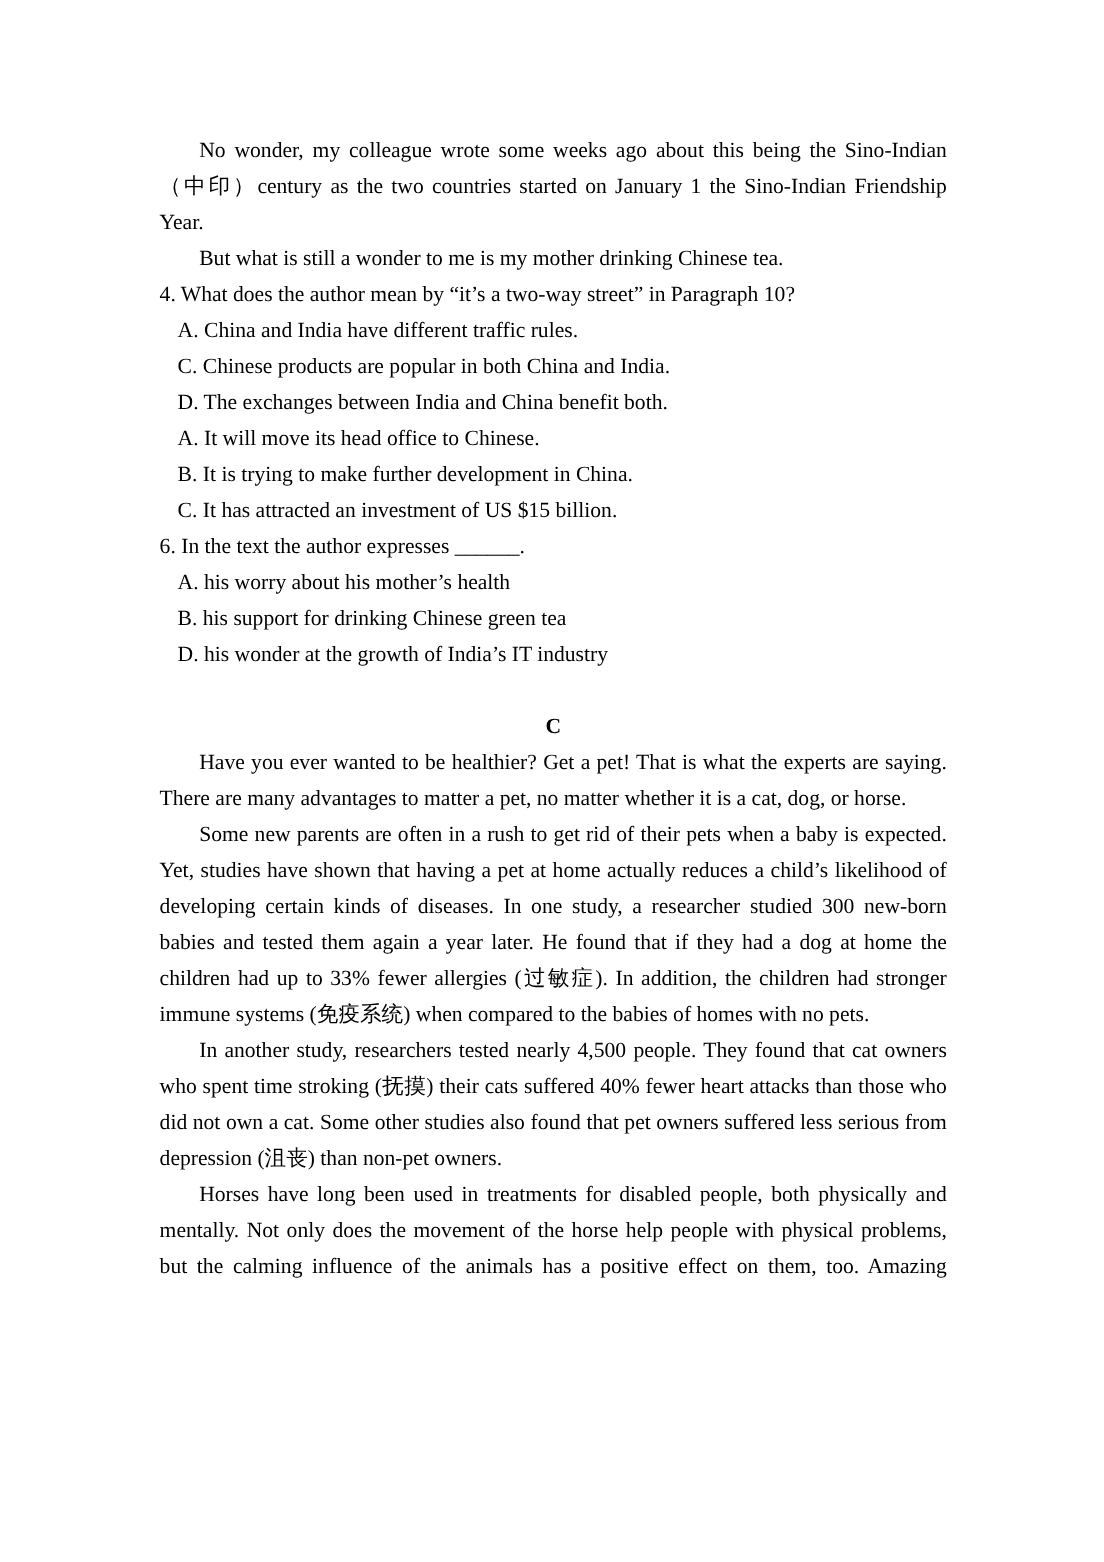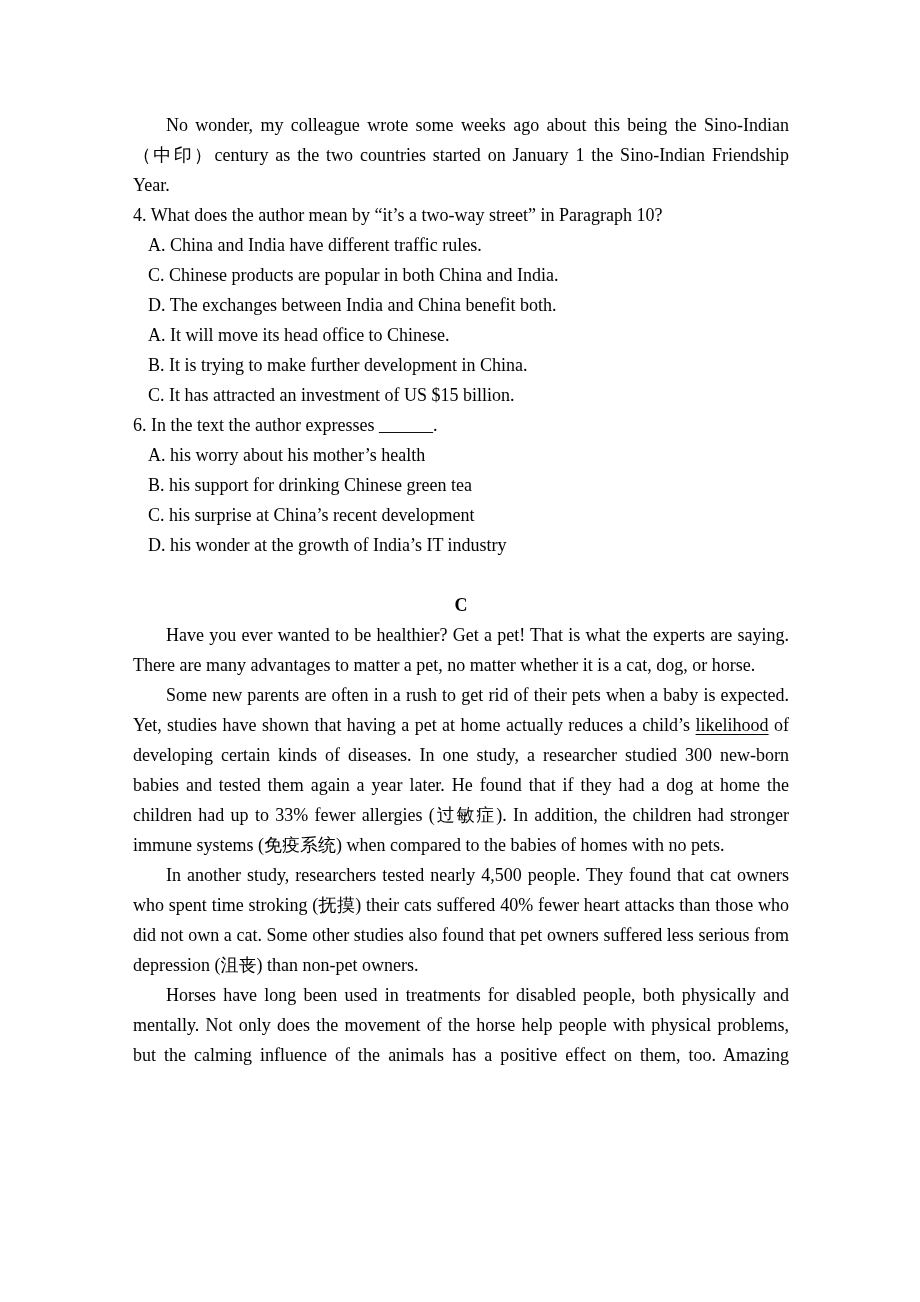--- a/index.html
+++ b/index.html
@@ -43,50 +43,49 @@
   .option {
     margin: 0;
     padding-left: 15px;
   }
   .section-heading {
     margin-top: 30px;
     text-align: center;
     font-weight: bold;
   }
   .u {
-    text-decoration: underline;
     text-underline-offset: 3px;
   }
 </style>
 </head>
 <body>
 
 <div class="page">
   <div class="content">
 
     <p class="para justify indent">No wonder, my colleague wrote some weeks ago about this being the Sino-Indian（中印）century as the two countries started on January 1 the Sino-Indian Friendship Year.</p>
+    <p class="para indent">But what is still a wonder to me is my mother drinking Chinese tea.</p>
 
     <div>
       <p class="stem">4. What does the author mean by “it’s a two-way street” in Paragraph 10?</p>
       <p class="option">A. China and India have different traffic rules.</p>
       <p class="option">C. Chinese products are popular in both China and India.</p>
       <p class="option">D. The exchanges between India and China benefit both.</p>
     </div>
 
     <div>
       <p class="option">A. It will move its head office to Chinese.</p>
       <p class="option">B. It is trying to make further development in China.</p>
       <p class="option">C. It has attracted an investment of US $15 billion.</p>
     </div>
 
     <div>
       <p class="stem">6. In the text the author expresses ______.</p>
       <p class="option">A. his worry about his mother’s health</p>
       <p class="option">B. his support for drinking Chinese green tea</p>
-      <p class="option">C. his surprise at China’s recent development</p>
       <p class="option">D. his wonder at the growth of India’s IT industry</p>
     </div>
 
     <p class="para section-heading">C</p>
 
     <p class="para justify indent">Have you ever wanted to be healthier? Get a pet! That is what the experts are saying. There are many advantages to matter a pet, no matter whether it is a cat, dog, or horse.</p>
 
     <p class="para justify indent"><span>Some new parents are often in a rush to get rid of their pets when a baby is expected. Yet, studies have shown that having a pet at home actually reduces a child’s </span><span class="u">likelihood</span><span> of developing certain kinds of diseases. In one study, a researcher studied 300 new-born babies and tested them again a year later. He found that if they had a dog at home the children had up to 33% fewer allergies (过敏症). In addition, the children had stronger immune systems (免疫系统) when compared to the babies of homes with no pets.</span></p>
 
     <p class="para justify indent">In another study, researchers tested nearly 4,500 people. They found that cat owners who spent time stroking (抚摸) their cats suffered 40% fewer heart attacks than those who did not own a cat. Some other studies also found that pet owners suffered less serious from depression (沮丧) than non-pet owners.</p>

